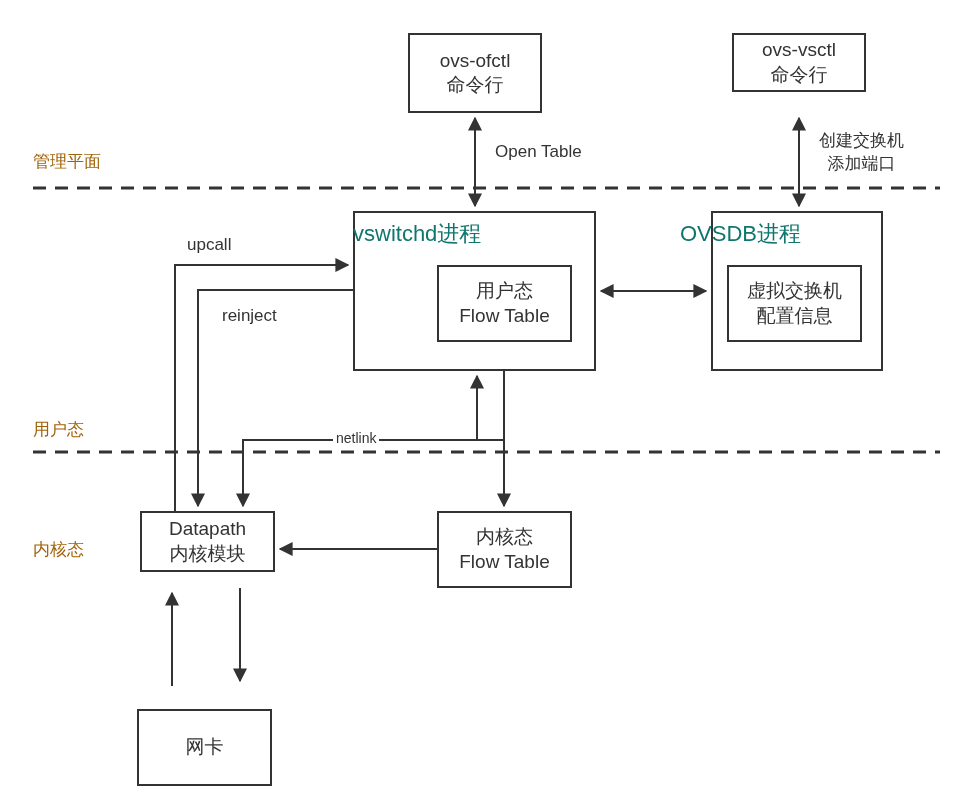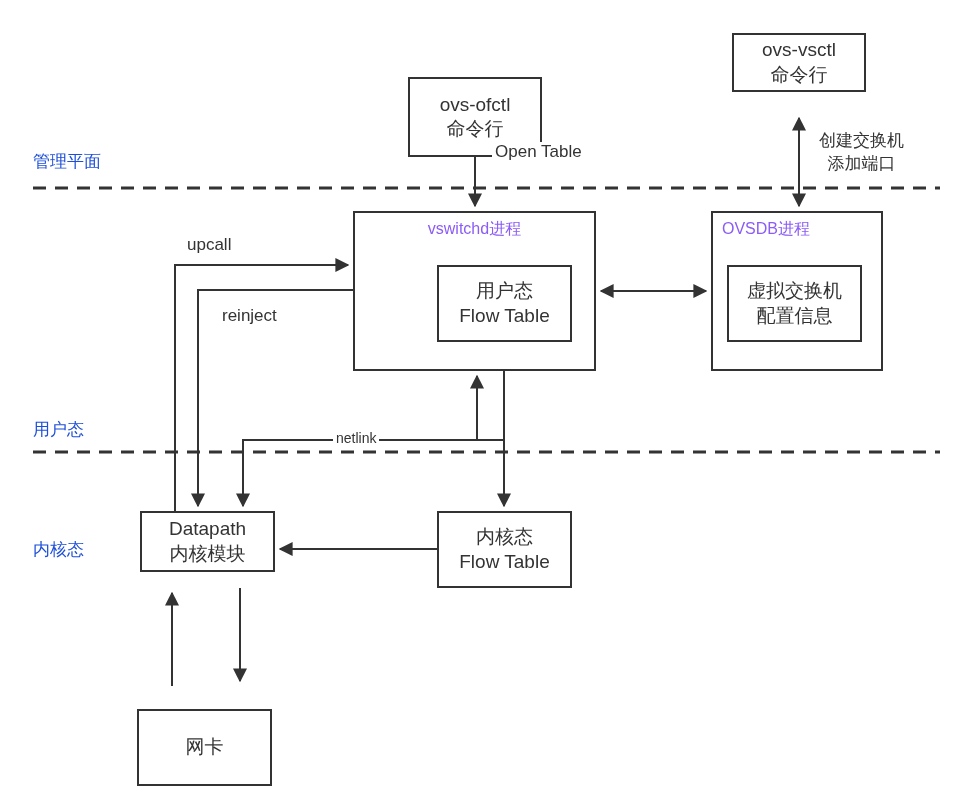--- a/index.html
+++ b/index.html
@@ -45,30 +45,29 @@
     align-items: center;
     justify-content: center;
     text-align: center;
     font-size: 19px;
     line-height: 1.3;
     color: #333333;
     z-index: 5;
   }
   .node-title {
     position: absolute;
-    text-align: center;
-    font-size: 16px;
-    color: #8b5cf6;
+    font-size: 22px;
+    color: #0f766e;
     z-index: 6;
     white-space: nowrap;
   }
   .plane-label {
     position: absolute;
     font-size: 17px;
-    color: #1d4ed8;
+    color: #a16207;
     white-space: nowrap;
     z-index: 4;
   }
   .edge-label {
     position: absolute;
     font-size: 17px;
     color: #333333;
     white-space: nowrap;
     text-align: center;
     z-index: 7;
@@ -124,21 +123,21 @@
 
     <line x1="172" y1="686" x2="172" y2="593" stroke="#333333" stroke-width="2" marker-end="url(#arrow)"></line>
 
     <line x1="240" y1="588" x2="240" y2="681" stroke="#333333" stroke-width="2" marker-end="url(#arrow)"></line>
   </svg>
 
   <div class="plane-label" style="left:33px; top:150px;">管理平面</div>
   <div class="plane-label" style="left:33px; top:418px;">用户态</div>
   <div class="plane-label" style="left:33px; top:538px;">内核态</div>
 
-  <div class="node" style="left:408px; top:33px; width:134px; height:80px;margin-top:44px;">
+  <div class="node" style="left:408px; top:33px; width:134px; height:80px;">
     <span>ovs-ofctl</span>
     <span class="line2">命令行</span>
   </div>
 
   <div class="node" style="left:732px; top:33px; width:134px; height:59px;">
     <span>ovs-vsctl</span>
     <span class="line2">命令行</span>
   </div>
 
   <div class="edge-label" style="left:492px; top:142px;">Open Table</div>

